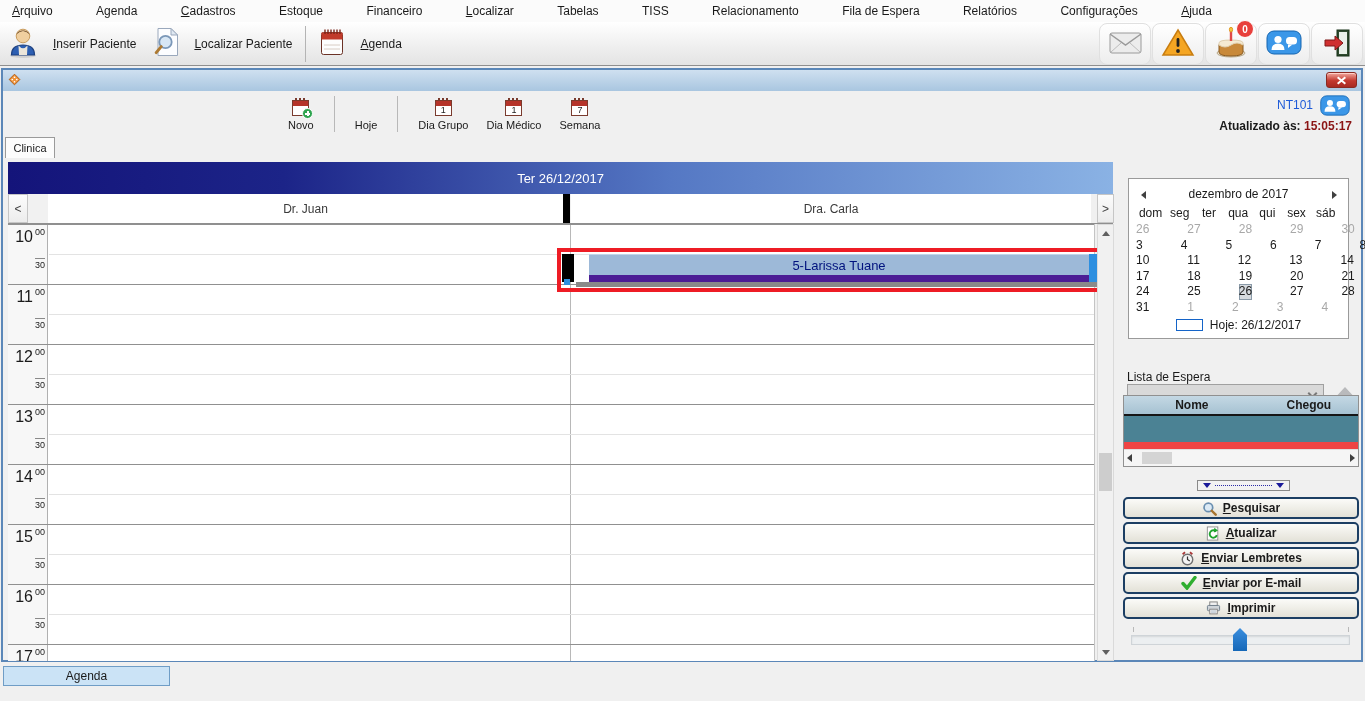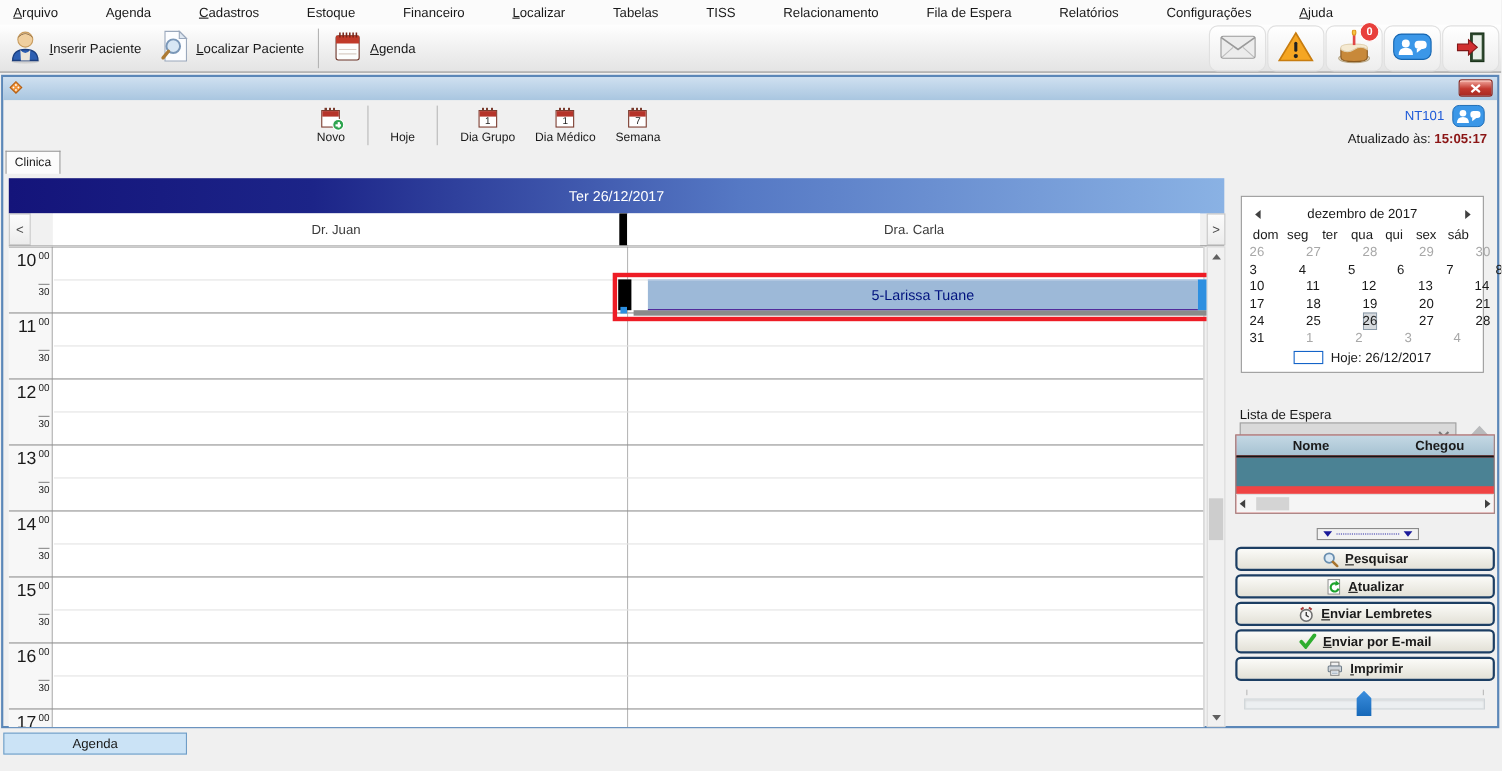--- a/index.html
+++ b/index.html
@@ -10,21 +10,21 @@
   
   .menubar { position:absolute; left:0; top:0; width:100%; height:22px; background:#fbfbfb; }
   .menu-inner { display:flex; justify-content:space-between; width:1208px; margin-left:8px; height:22px; align-items:center; }
   .menu-item { cursor:default; white-space:nowrap; padding:2px 4px; }
   u { text-decoration:underline; }
 
   
   .toolbar { position:absolute; top:22px; left:0; width:100%; height:44px;
     background:linear-gradient(#ffffff,#eeeeee 60%,#e4e4e4); border-bottom:1px solid #8f8f8f;
     display:flex; align-items:center; }
-  .tb-btn { display:flex; align-items:center; gap:7px; padding:2px 8px; height:40px; }
+  .tb-btn { display:flex; align-items:center; gap:15px; padding:2px 8px; height:40px; }
   .tb-sep { width:1px; height:36px; background:#b4b4b4; margin:0 5px; }
   .tb-right { position:absolute; right:2px; top:1px; display:flex; }
   .tb-icon-btn { width:52px; height:42px; border-radius:8px; margin-left:1px; position:relative;
     background:linear-gradient(#ffffff,#ededed); border:1px solid #e0e0e0;
     display:flex; align-items:center; justify-content:center; }
   .badge { position:absolute; top:-4px; right:2px; min-width:18px; height:18px; border-radius:50%;
     background:#e8403c; color:#fff; font-size:10px; font-weight:bold; border:1px solid #fff;
     display:flex; align-items:center; justify-content:center; }
 
   
@@ -48,21 +48,21 @@
   .cal-num { position:relative; font-size:9px; line-height:10px; color:#222; }
   .plus-badge { position:absolute; right:-5px; bottom:-4px; width:11px; height:11px; border-radius:50%;
     background:#2ea44f; border:1px solid #fff; }
   .plus-badge::before, .plus-badge::after { content:""; position:absolute; background:#fff; }
   .plus-badge::before { left:2px; right:2px; top:4px; height:1.5px; }
   .plus-badge::after { top:2px; bottom:2px; left:4px; width:1.5px; }
 
   .nt-code { position:absolute; right:48px; top:7px; color:#1f5bd8; font-size:12px; }
   .nt-chat { position:absolute; right:9px; top:4px; width:34px; height:21px; }
   .nt-chat svg { width:34px; height:21px; }
-  .updated { position:absolute; right:9px; top:28px; font-size:12px; }
+  .updated { position:absolute; right:9px; top:28px; font-size:12px;font-weight:bold; }
   .updated b { color:#8b1515; }
 
   .tab-clinica { position:absolute; left:2px; top:46px; width:50px; height:21px; background:#fcfcfc;
     border:1px solid #9a9a9a; border-bottom:none; font-size:11px; display:flex; align-items:center; justify-content:center; }
 
   
   .schedule { position:absolute; left:2px; top:66px; width:1111px; height:504px; }
   .date-hdr { position:absolute; left:3px; top:5px; width:1105px; height:32px; color:#fff; font-size:13px;
     background:linear-gradient(90deg,#14147a 0%,#1c2488 25%,#5578c4 60%,#8ab2e4 100%);
     display:flex; align-items:center; justify-content:center; }
@@ -84,21 +84,21 @@
   .gline-hour { position:absolute; left:0; right:0; height:1px; background:#909090; }
   .gline-half { position:absolute; left:41px; right:0; height:1px; background:#e3e3e3; }
   .tlabel { position:absolute; left:0; width:37px; text-align:right; }
   .hnum { font-size:16px; color:#1a1a1a; }
   .hsup { font-size:9px; vertical-align:7px; margin-left:2px; }
   .t30 { font-size:9px; color:#1a1a1a; border-top:1px solid #8a8a8a; padding-top:1px; }
 
   .appt-box { position:absolute; left:552px; top:91px; width:546px; height:44px; border:4px solid #ee1c25; padding:2px 1px 0; }
   .appt-bar { display:flex; height:28px; position:relative; }
   .appt-black { width:12px; background:#000; }
-  .appt-main { flex:1; background:#9db9d8; border-top:1px solid #c3d4e8; border-bottom:1px solid #4c1d95;
+  .appt-main { flex:1; background:#9db9d8; border-top:1px solid #c3d4e8; border-bottom:7px solid #4c1d95;
     display:flex; align-items:center; justify-content:center; color:#00127e; font-size:13px;margin-left:15px; }
   .appt-blue { width:9px; background:#2d8fe0; }
   .appt-shadow { height:5px; background:#8a8a8a; margin-left:14px; margin-right:0; }
   .appt-sq { position:absolute; left:3px; bottom:3px; width:6px; height:6px; background:#2d8fe0; }
 
   .vscroll { position:absolute; left:1092px; top:67px; width:17px; height:437px; background:#f1f1f1; border:1px solid #dadada; }
   .vs-btn { position:absolute; left:0; width:15px; height:16px; display:flex; align-items:center; justify-content:center; }
   .tri-up { width:0; height:0; border-left:4px solid transparent; border-right:4px solid transparent; border-bottom:5px solid #606060; }
   .tri-down { width:0; height:0; border-left:4px solid transparent; border-right:4px solid transparent; border-top:5px solid #606060; }
   .tri-left { width:0; height:0; border-top:4px solid transparent; border-bottom:4px solid transparent; border-right:5px solid #404040; }

